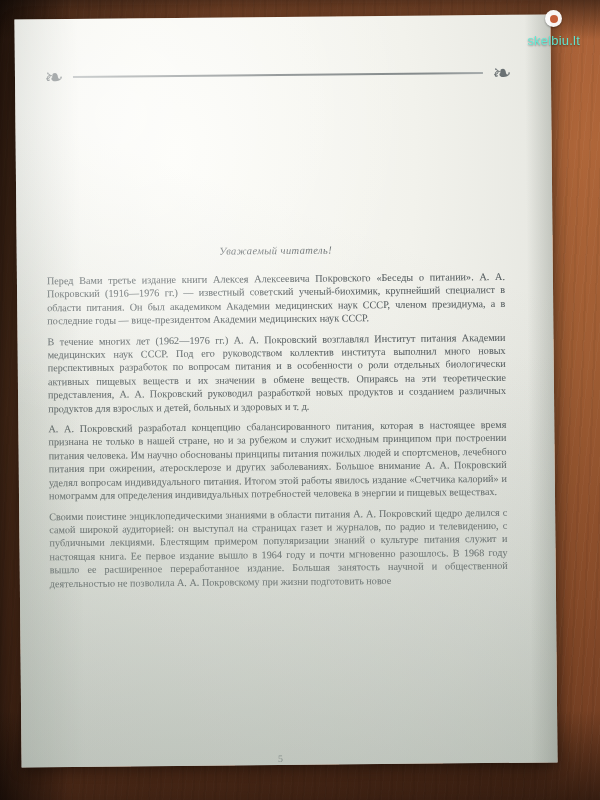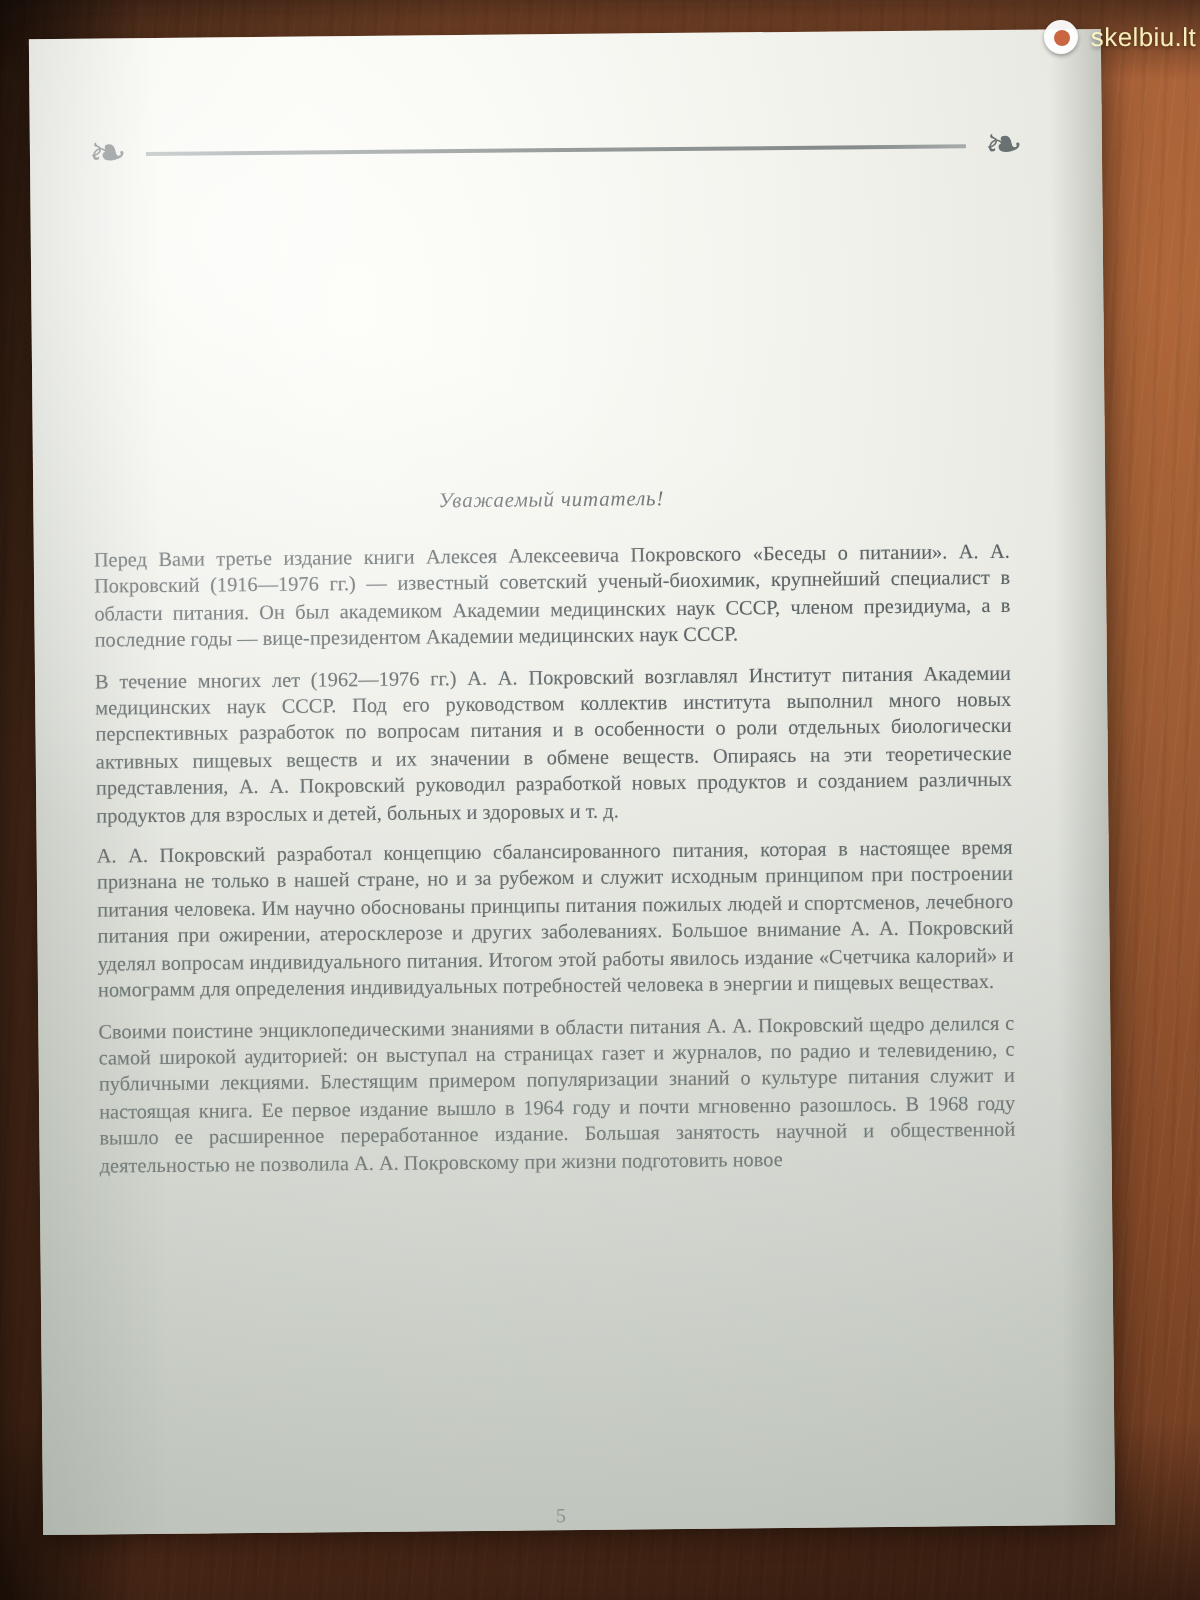--- a/index.html
+++ b/index.html
@@ -161,31 +161,32 @@
   .text-blur-overlay {
     position: absolute;
     left: 0; right: 0; top: 340px; bottom: 0;
     background: linear-gradient(180deg, rgba(196,202,194,0) 0%, rgba(182,190,182,0.22) 55%, rgba(168,177,168,0.38) 100%);
     pointer-events: none;
   }
 
   
   .watermark {
     position: absolute;
-    right: 2px;
+    right: 20px;
     top: 10px;
     display: flex;
     align-items: center;
     gap: 6px;
-    color: #fef9c3;
+    color: #5eead4;
     font-family: "Liberation Sans", sans-serif;
     font-size: 13px;
     letter-spacing: 0.2px;
     text-shadow: 0 1px 2px rgba(0,0,0,0.45);
     opacity: 0.95;
+    flex-direction: column;
   }
   .watermark .wm-mark {
     width: 17px;
     height: 17px;
     border-radius: 50%;
     background: #ffffff;
     position: relative;
     flex: none;
     box-shadow: 0 1px 2px rgba(0,0,0,0.35);
   }

